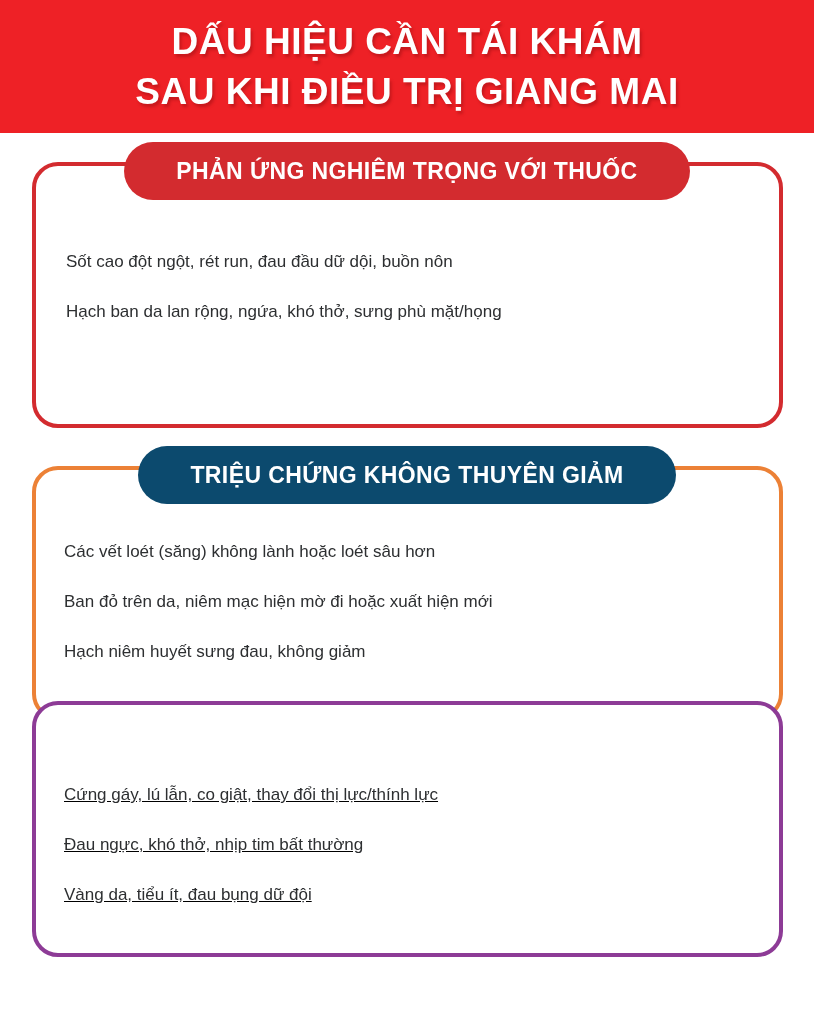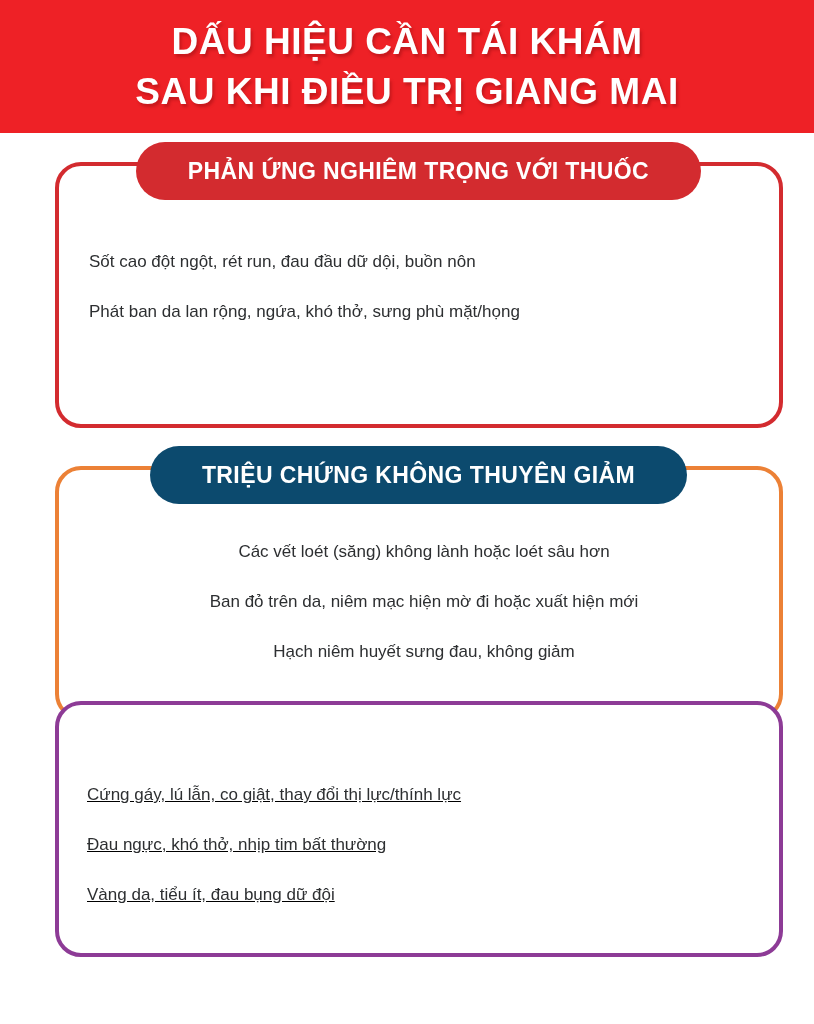--- a/index.html
+++ b/index.html
@@ -30,21 +30,21 @@
     font-size: 37px;
     font-weight: 700;
     letter-spacing: 0.5px;
     line-height: 50px;
     text-align: center;
     text-shadow: 2px 3px 3px rgba(120, 10, 12, 0.35);
     white-space: nowrap;
   }
 
   
-  .section { position: relative; margin-left: 23px; }
+  .section { position: relative; }
   .section-1 { margin-top: 9px; }
   .section-2 { margin-top: 18px; }
   .section-3 { margin-top: 19px; }
 
   .pill-row {
     display: flex;
     justify-content: center;
     position: relative;
     z-index: 2;
   }
@@ -71,38 +71,38 @@
   }
   .card p {
     font-size: 17px;
     line-height: 35px;
     margin: 0 0 15px 0;
     color: #2d2f31;
     font-weight: 500;
     white-space: nowrap;
   }
   .card-1 { padding: 78px 18px 80px 30px; }
-  .card-2 { padding: 64px 18px 32px 28px; text-align: center; }
+  .card-2 { padding: 64px 18px 32px 28px; }
   .card-3 { padding: 72px 18px 26px 28px; }
 </style>
 </head>
 <body>
 
 <header class="banner" style="background-color: rgb(238, 33, 38);">
   <div class="banner-line">DẤU HIỆU CẦN TÁI KHÁM</div>
   <div class="banner-line">SAU KHI ĐIỀU TRỊ GIANG MAI</div>
 </header>
 
 <section class="section section-1">
   <div class="pill-row">
     <div class="pill" style="background-color: rgb(211, 43, 47);">PHẢN ỨNG NGHIÊM TRỌNG VỚI THUỐC</div>
   </div>
   <div class="card card-1" style="border-color: rgb(211, 43, 47);">
     <p>Sốt cao đột ngột, rét run, đau đầu dữ dội, buồn nôn</p>
-    <p>Phát ban da lan rộng, ngứa, khó thở, sưng phù mặt/họng</p>
+    <p>Hạch ban da lan rộng, ngứa, khó thở, sưng phù mặt/họng</p>
   </div>
 </section>
 
 <section class="section section-2">
   <div class="pill-row">
     <div class="pill" style="background-color: #0c4a6e;">TRIỆU CHỨNG KHÔNG THUYÊN GIẢM</div>
   </div>
   <div class="card card-2" style="border-color: rgb(236, 129, 54);">
     <p>Các vết loét (săng) không lành hoặc loét sâu hơn</p>
     <p>Ban đỏ trên da, niêm mạc hiện mờ đi hoặc xuất hiện mới</p>

